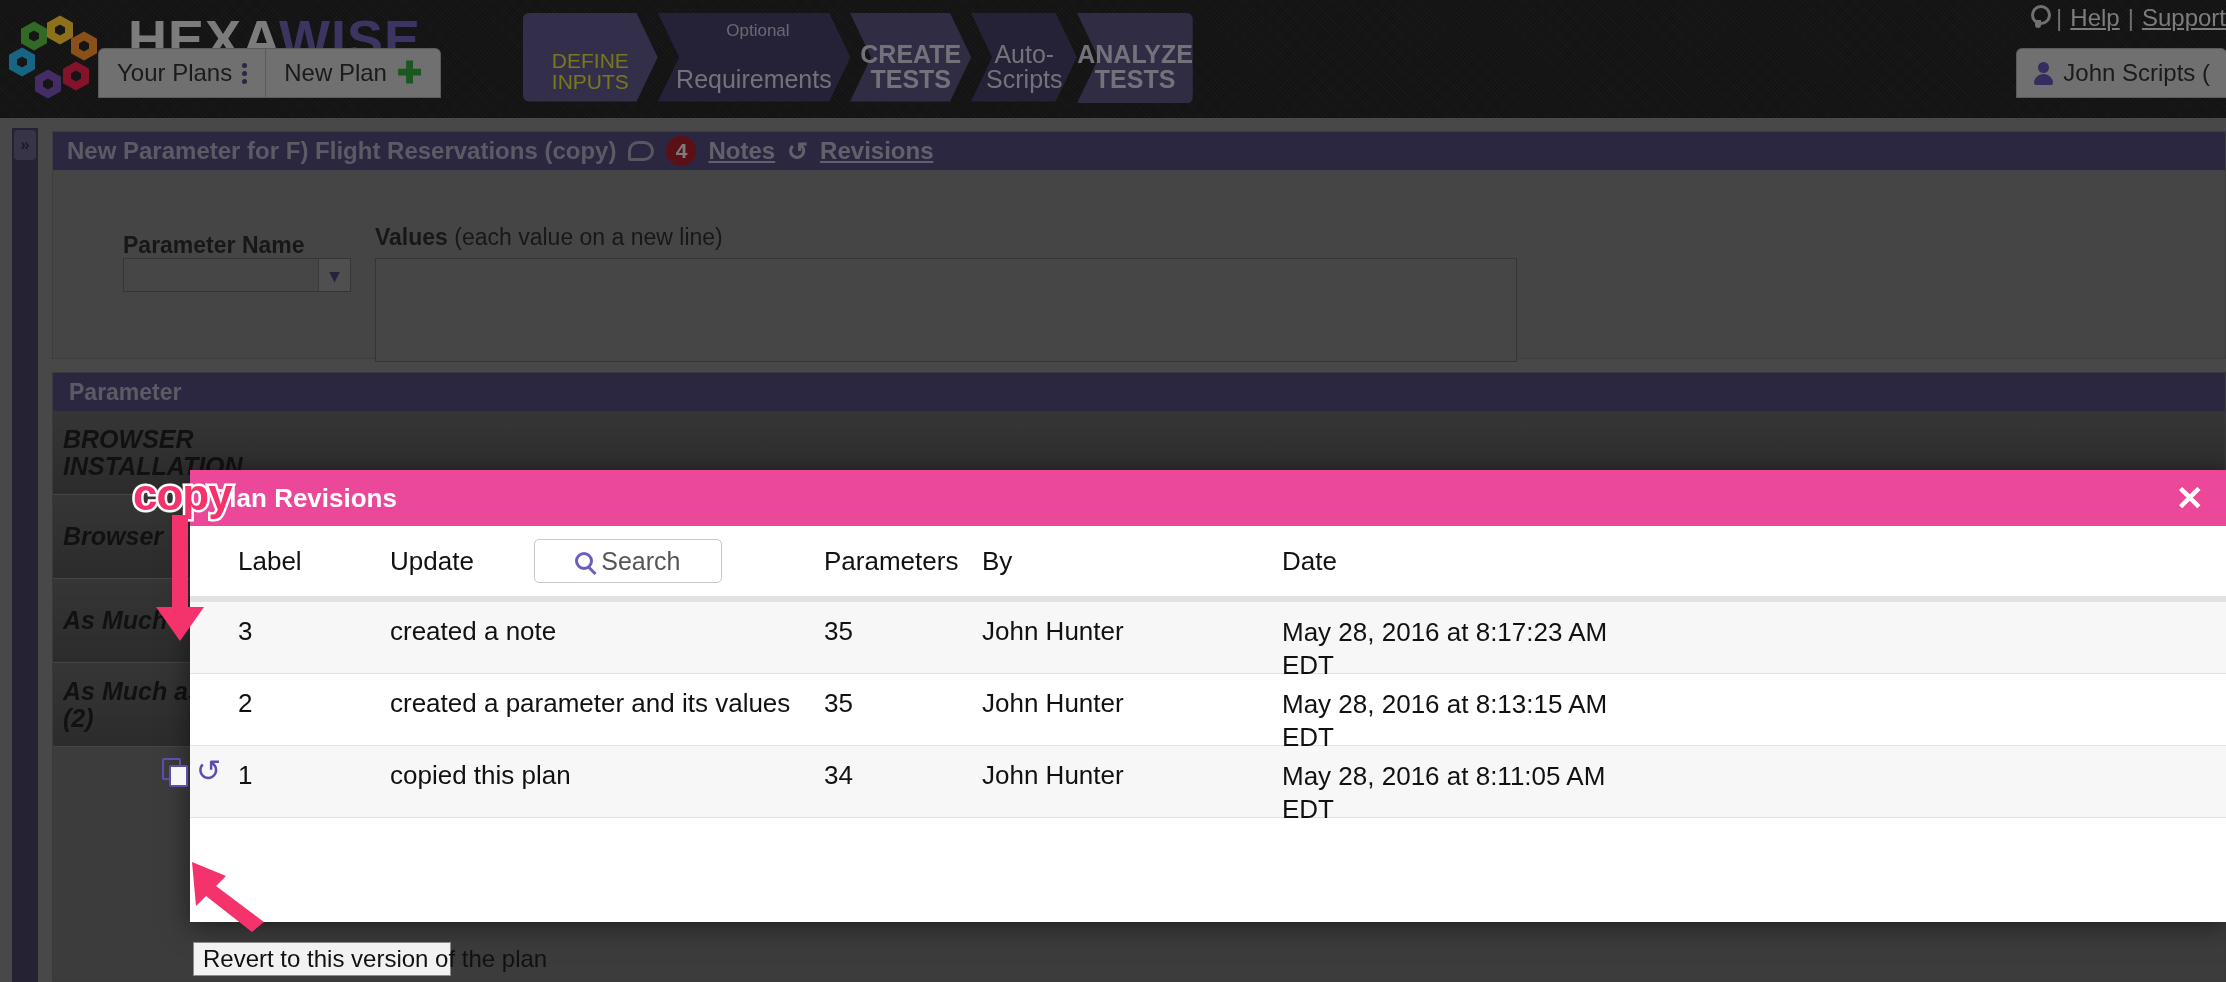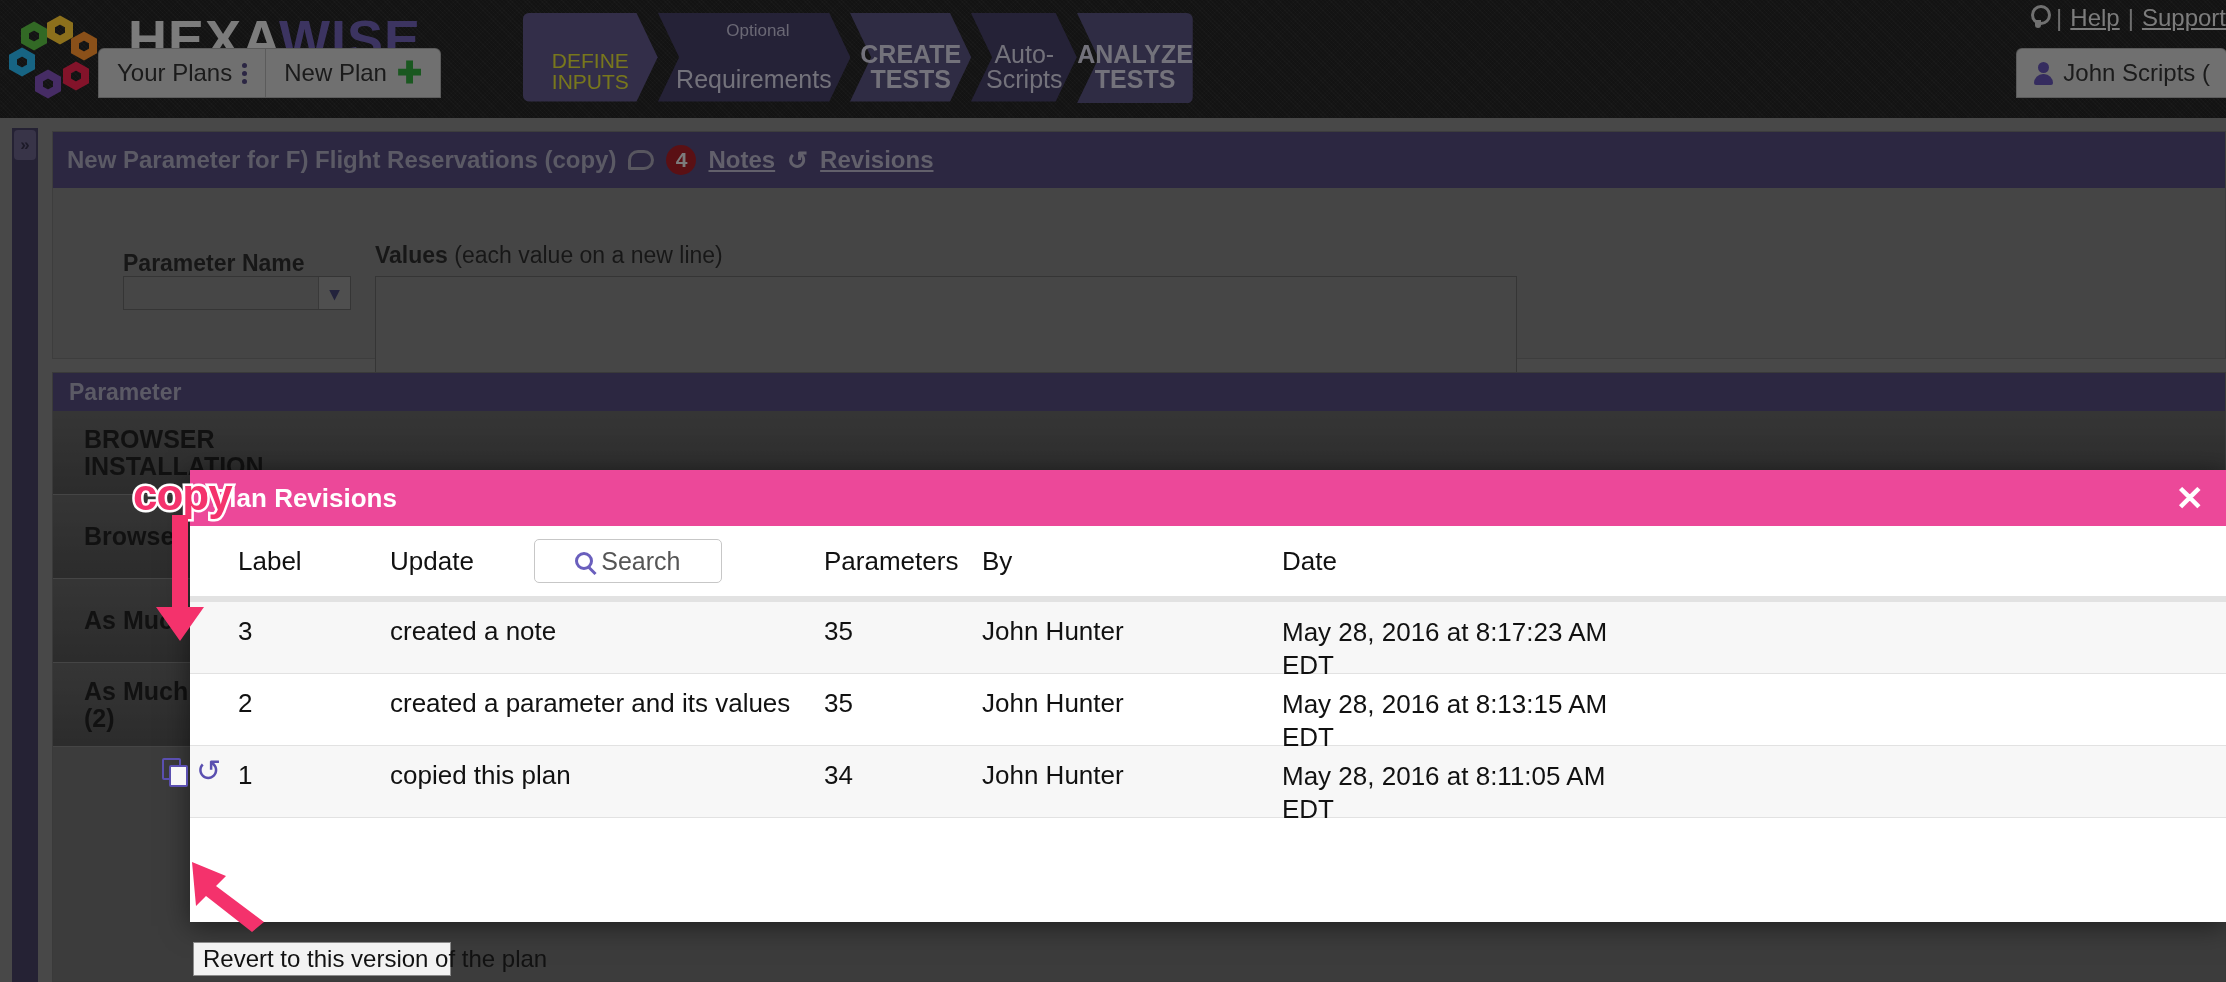--- a/index.html
+++ b/index.html
@@ -124,21 +124,21 @@
     background:#534c6e; border-radius:4px; color:#241f38;
     font-size:17px; display:flex; align-items:center; justify-content:center;
     font-weight:bold; cursor:pointer;
   }
 
   #panel{
     position:absolute; left:52px; top:13px; right:0px; height:228px;
     background:#6a6a6a; border:1px solid #5c5c5c;
   }
   #panel-head{
-    height:56px; background:#3e3663; display:flex; align-items:center;
+    height:38px; background:#3e3663; display:flex; align-items:center;
     padding-left:14px; gap:12px;
     font-size:24px; font-weight:bold; color:#908da0;
   }
   #panel-head .lnk{ color:#9b98ab; text-decoration:underline; font-weight:bold;}
   .badge-red{
     background:#8e0f16; color:#c9c9c9; border-radius:50%;
     width:30px; height:30px; display:inline-flex; align-items:center;
     justify-content:center; font-size:21px; font-weight:bold;
   }
   .speech{
@@ -189,21 +189,21 @@
   #ptable-head{
     height:38px; background:#3e3663; display:flex; align-items:center;
     padding-left:16px; font-size:23px; font-weight:bold; color:#908da0;
   }
   .prow{
     display:flex; align-items:center; height:84px;
     border-bottom:1px solid #6a6a6a;
     background:linear-gradient(#4f4f4f,#3e3e3e);
     font-size:25px; font-weight:bold; color:#111;
   }
-  .prow .c1{ width:480px; padding-left:31px; line-height:1.05; }
+  .prow .c1{ width:480px; padding-left:10px; line-height:1.05;font-style:italic; }
   .prow .c2{ width:210px; text-align:center; font-weight:normal; color:#151515;}
   .prow .c3{ width:210px; text-align:center; font-weight:normal; color:#151515;}
 
   
   #dim{
     position:absolute; left:0; top:0; width:2226px; height:982px;
     background:rgba(20,20,20,.42); z-index:40;
   }
 
   

